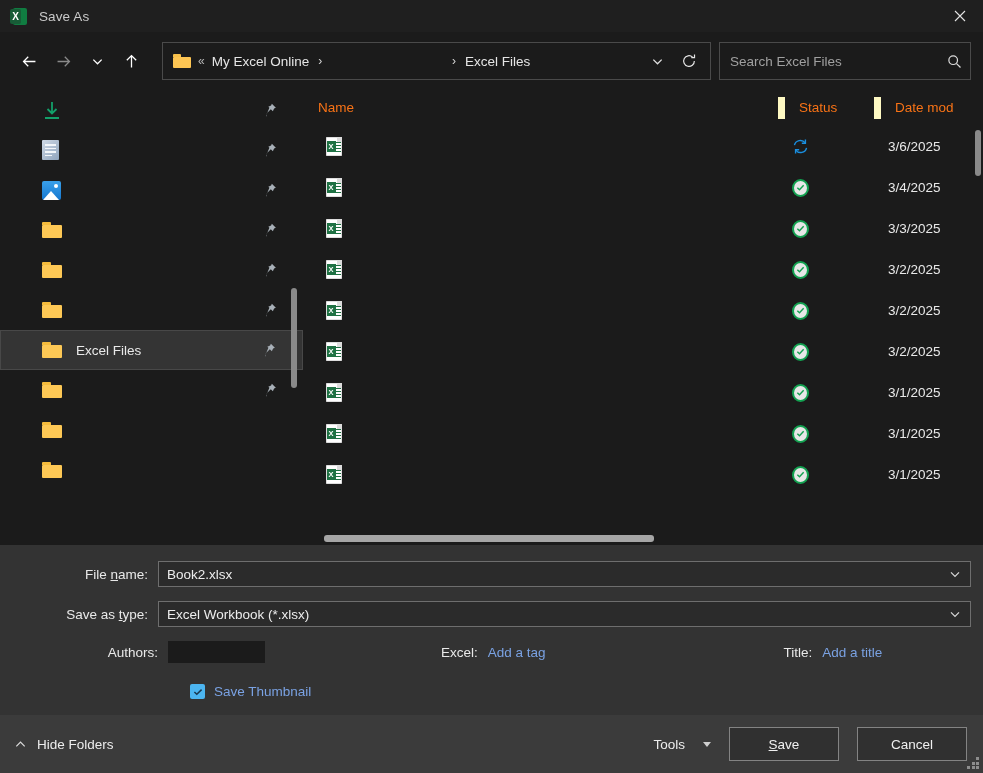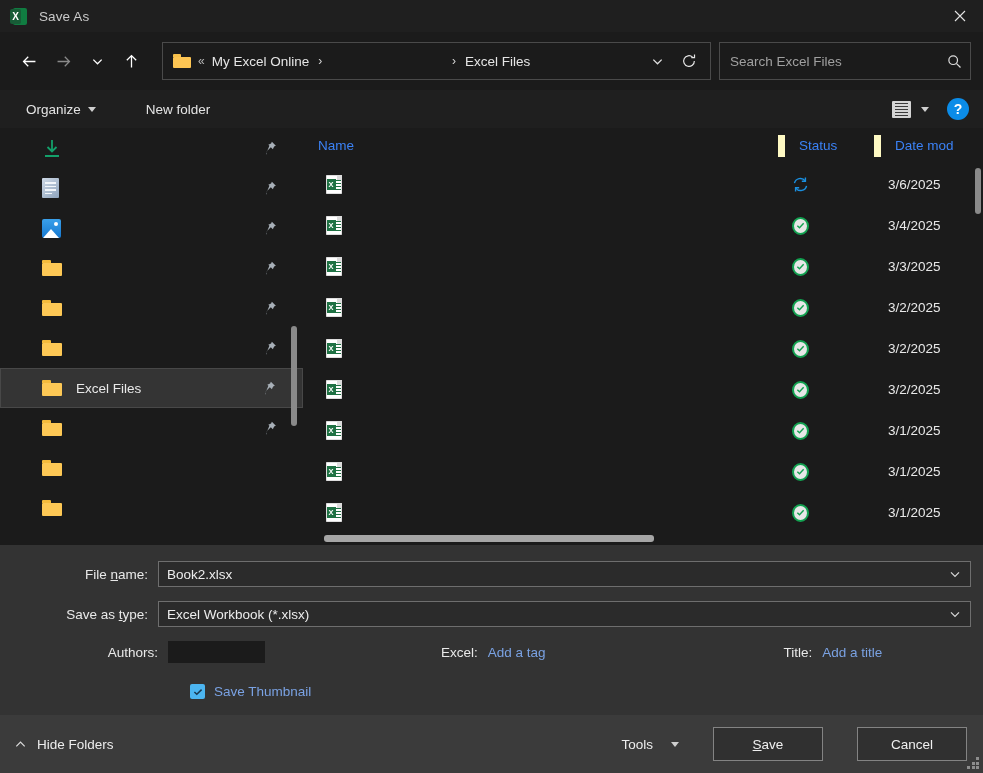--- a/index.html
+++ b/index.html
@@ -87,21 +87,21 @@
   .ic-docs i { position: absolute; left: 3px; height: 1.5px; background: #f2f6fa; }
   .ic-pics { width: 19px; height: 19px; background: linear-gradient(180deg,#3aa0ea 0%,#1678d0 100%); border-radius: 2px; position: relative; overflow: hidden; }
   .ic-pics .sun { position: absolute; right: 3.5px; top: 3px; width: 4px; height: 4px; border-radius: 50%; background: #fff; }
   .ic-pics .mtn { position: absolute; bottom: 0; left: 1px; width: 0; height: 0;
         border-left: 8.5px solid transparent; border-right: 8.5px solid transparent; border-bottom: 9px solid #fff; }
 
   .navscroll { position: absolute; right: 6px; top: 198px; width: 6px; height: 100px; background: #8a8a8a; border-radius: 3px; }
 
   
   .filelist { flex: 1 1 auto; position: relative; background: #1b1b1b; overflow: hidden; }
-  .fl-header { height: 36px; display: flex; align-items: center; color: #3b82f6; font-size: 13.5px; border-bottom: 1px solid #1b1b1b; }
+  .fl-header { height: 36px; display: flex; align-items: center; color: #f97316; font-size: 13.5px; border-bottom: 1px solid #1b1b1b; }
   .fl-header .col { height: 22px; display: flex; align-items: center; padding-left: 14px; }
   .fl-header .col + .col { border-left: 7px solid #fef9c3; }
   .col-name { flex: 0 0 474px; }
   .col-status { flex: 0 0 96px; }
   .col-date { flex: 1 1 auto; }
 
   .fl-rows { position: absolute; left: 0; right: 0; top: 36px; bottom: 0; overflow: hidden; }
   .frow { height: 41px; display: flex; align-items: center; }
   .frow .c-name { flex: 0 0 474px; display: flex; align-items: center; padding-left: 22px; }
   .frow .c-status { flex: 0 0 96px; display: flex; align-items: center; padding-left: 14px; }
@@ -147,21 +147,21 @@
   .thumb-row { display: flex; align-items: center; margin-top: 19px; padding-left: 190px; }
   .cb { width: 15px; height: 15px; background: #4cb5f0; border-radius: 2px; display: flex; align-items: center; justify-content: center; flex: 0 0 15px; }
   .cb svg { width: 10px; height: 10px; color: #19384f; }
   .thumb-label { margin-left: 9px; font-size: 13.5px; color: #7aa2e3; }
 
   
   .footer { flex: 0 0 58px; background: #3b3b3b; display: flex; align-items: center; padding: 0 16px 0 14px; position: relative; }
   .hide-folders { display: flex; align-items: center; gap: 10px; font-size: 13.5px; color: #ededed; }
   .hide-folders .up { color: #dcdcdc; display: flex; }
   .hide-folders .up svg { width: 13px; height: 13px; }
-  .footer-right { margin-left: auto; display: flex; align-items: center; gap: 16px; }
+  .footer-right { margin-left: auto; display: flex; align-items: center; }
   .tools { display: flex; align-items: center; font-size: 13.5px; color: #ededed; gap: 18px; margin-right: 18px; }
   .btn { width: 110px; height: 34px; background: #303030; border: 1px solid #838383; color: #f0f0f0; font-size: 13.5px;
         font-family: inherit; display: flex; align-items: center; justify-content: center; }
   .btn u { text-decoration: underline; }
   .btn + .btn { margin-left: 18px; }
   .grip { position: absolute; right: 4px; bottom: 4px; width: 12px; height: 12px; }
   .grip i { position: absolute; width: 3px; height: 3px; background: #8d8d8d; }
 </style>
 </head>
 <body>
@@ -232,40 +232,20 @@
       <input type="text" placeholder="Search Excel Files" style="">
       <span class="search-ico">
         <svg viewBox="0 0 16 16" fill="none" stroke="currentColor" stroke-width="1.3">
           <circle cx="6.6" cy="6.6" r="4.6"></circle>
             <path d="M10.2 10.2 L14.4 14.4"></path>
         </svg>
       </span>
     </div>
   </div>
 
-  <div class="cmdbar">
-    <div class="cmd-item">
-      <span>Organize</span>
-      <span class="caret"></span>
-    </div>
-    <div class="cmd-item second">
-      <span>New folder</span>
-    </div>
-    <div class="cmd-right">
-      <div class="layout-ico">
-        <i></i>
-          <i></i>
-          <i></i>
-          <i></i>
-          <i></i>
-      </div>
-      <span class="layout-caret"></span>
-      <div class="help-btn">?</div>
-    </div>
-  </div>
 
   <div class="body">
 
     <div class="navpane">
       <div class="navrow">
         <span class="nicon">
           <span class="ic-download">
             <svg viewBox="0 0 20 19" fill="none" stroke="currentColor" stroke-width="1.8">
               <path d="M10 1 V12 M5.5 8 L10 12.5 L14.5 8 M3 17 H17"></path>
             </svg>

